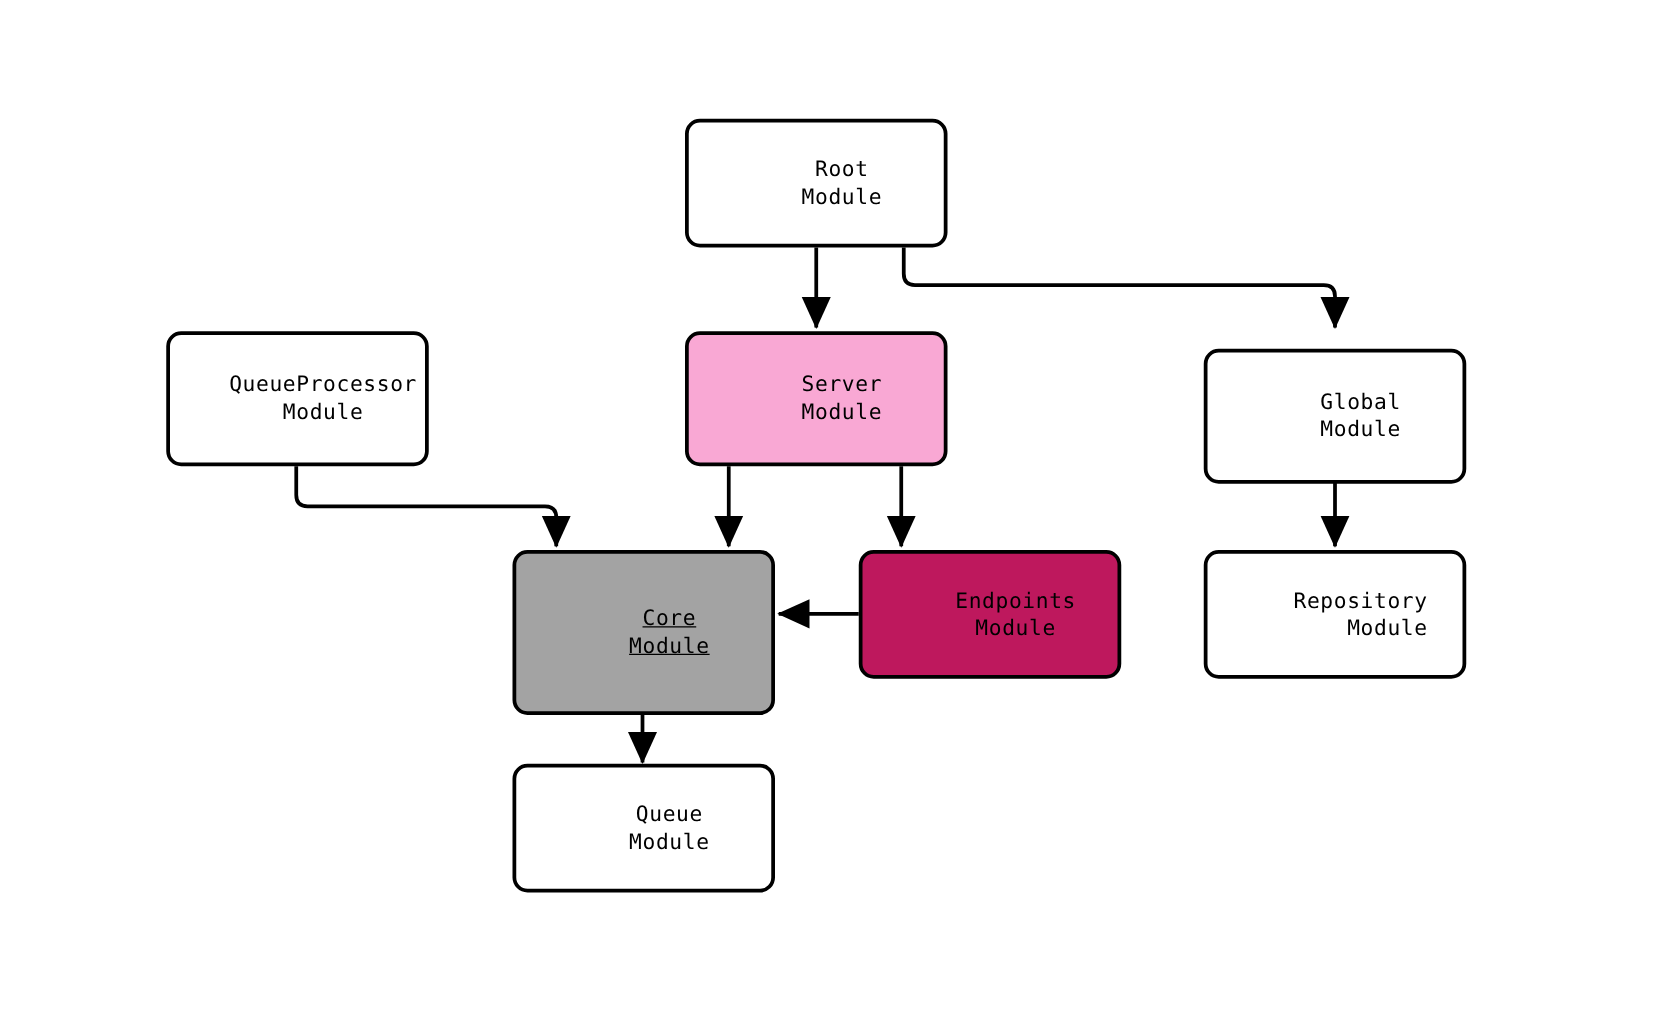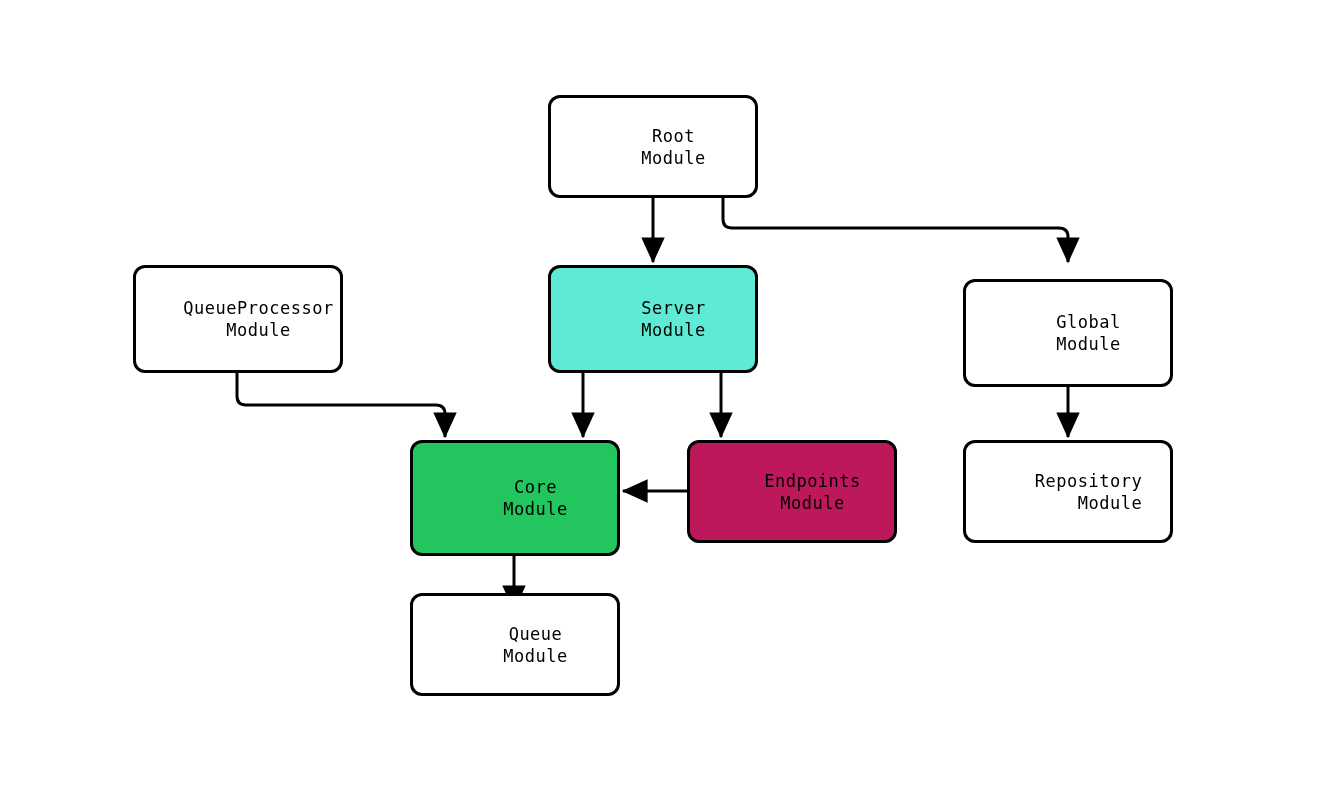--- a/index.html
+++ b/index.html
@@ -75,33 +75,33 @@
       </g>
   </svg>
 
   <div id="nodes-layer">
       <div class="node" style="left: 548px; top: 95px; width: 210px; height: 103px; border-color: rgb(0, 0, 0); background: rgb(255, 255, 255);">
         <div class="node-label" style="color: rgb(0, 0, 0);"><span>Root</span><span class="line2">Module</span></div>
       </div>
       <div class="node" style="left: 133px; top: 265px; width: 210px; height: 108px; border-color: rgb(0, 0, 0); background: rgb(255, 255, 255);">
         <div class="node-label" style="color: rgb(0, 0, 0); text-align: center;"><span>QueueProcessor</span><span class="line2">Module</span></div>
       </div>
-      <div class="node" style="left: 548px; top: 265px; width: 210px; height: 108px; border-color: rgb(0, 0, 0); background: #5eead4;">
+      <div class="node" style="left: 548px; top: 265px; width: 210px; height: 108px; border-color: rgb(0, 0, 0); background: #f9a8d4;">
         <div class="node-label" style="color: rgb(0, 0, 0);"><span>Server</span><span class="line2">Module</span></div>
       </div>
       <div class="node" style="left: 963px; top: 279px; width: 210px; height: 108px; border-color: rgb(0, 0, 0); background: rgb(255, 255, 255);">
         <div class="node-label" style="color: rgb(0, 0, 0);"><span>Global</span><span class="line2">Module</span></div>
       </div>
-      <div class="node" style="left: 410px; top: 440px; width: 210px; height: 116px; border-color: rgb(0, 0, 0); background: #22c55e;">
+      <div class="node" style="left: 410px; top: 440px; width: 210px; height: 132px; border-color: rgb(0, 0, 0); background: #a3a3a3; text-decoration: underline;">
         <div class="node-label" style="color: rgb(0, 0, 0);"><span>Core</span><span class="line2">Module</span></div>
       </div>
       <div class="node" style="left: 687px; top: 440px; width: 210px; height: 103px; border-color: rgb(0, 0, 0); background: #be185d;">
         <div class="node-label" style="color: rgb(0, 0, 0);"><span>Endpoints</span><span class="line2">Module</span></div>
       </div>
       <div class="node" style="left: 963px; top: 440px; width: 210px; height: 103px; border-color: rgb(0, 0, 0); background: rgb(255, 255, 255);">
         <div class="node-label" style="color: rgb(0, 0, 0); text-align: right;"><span>Repository</span><span class="line2">Module</span></div>
       </div>
-      <div class="node" style="left: 410px; top: 593px; width: 210px; height: 103px; border-color: rgb(0, 0, 0); background: rgb(255, 255, 255);">
+      <div class="node" style="left: 410px; top: 611px; width: 210px; height: 103px; border-color: rgb(0, 0, 0); background: rgb(255, 255, 255);">
         <div class="node-label" style="color: rgb(0, 0, 0);"><span>Queue</span><span class="line2">Module</span></div>
       </div>
     </div>
 
 </div>
 
 </body></html>

